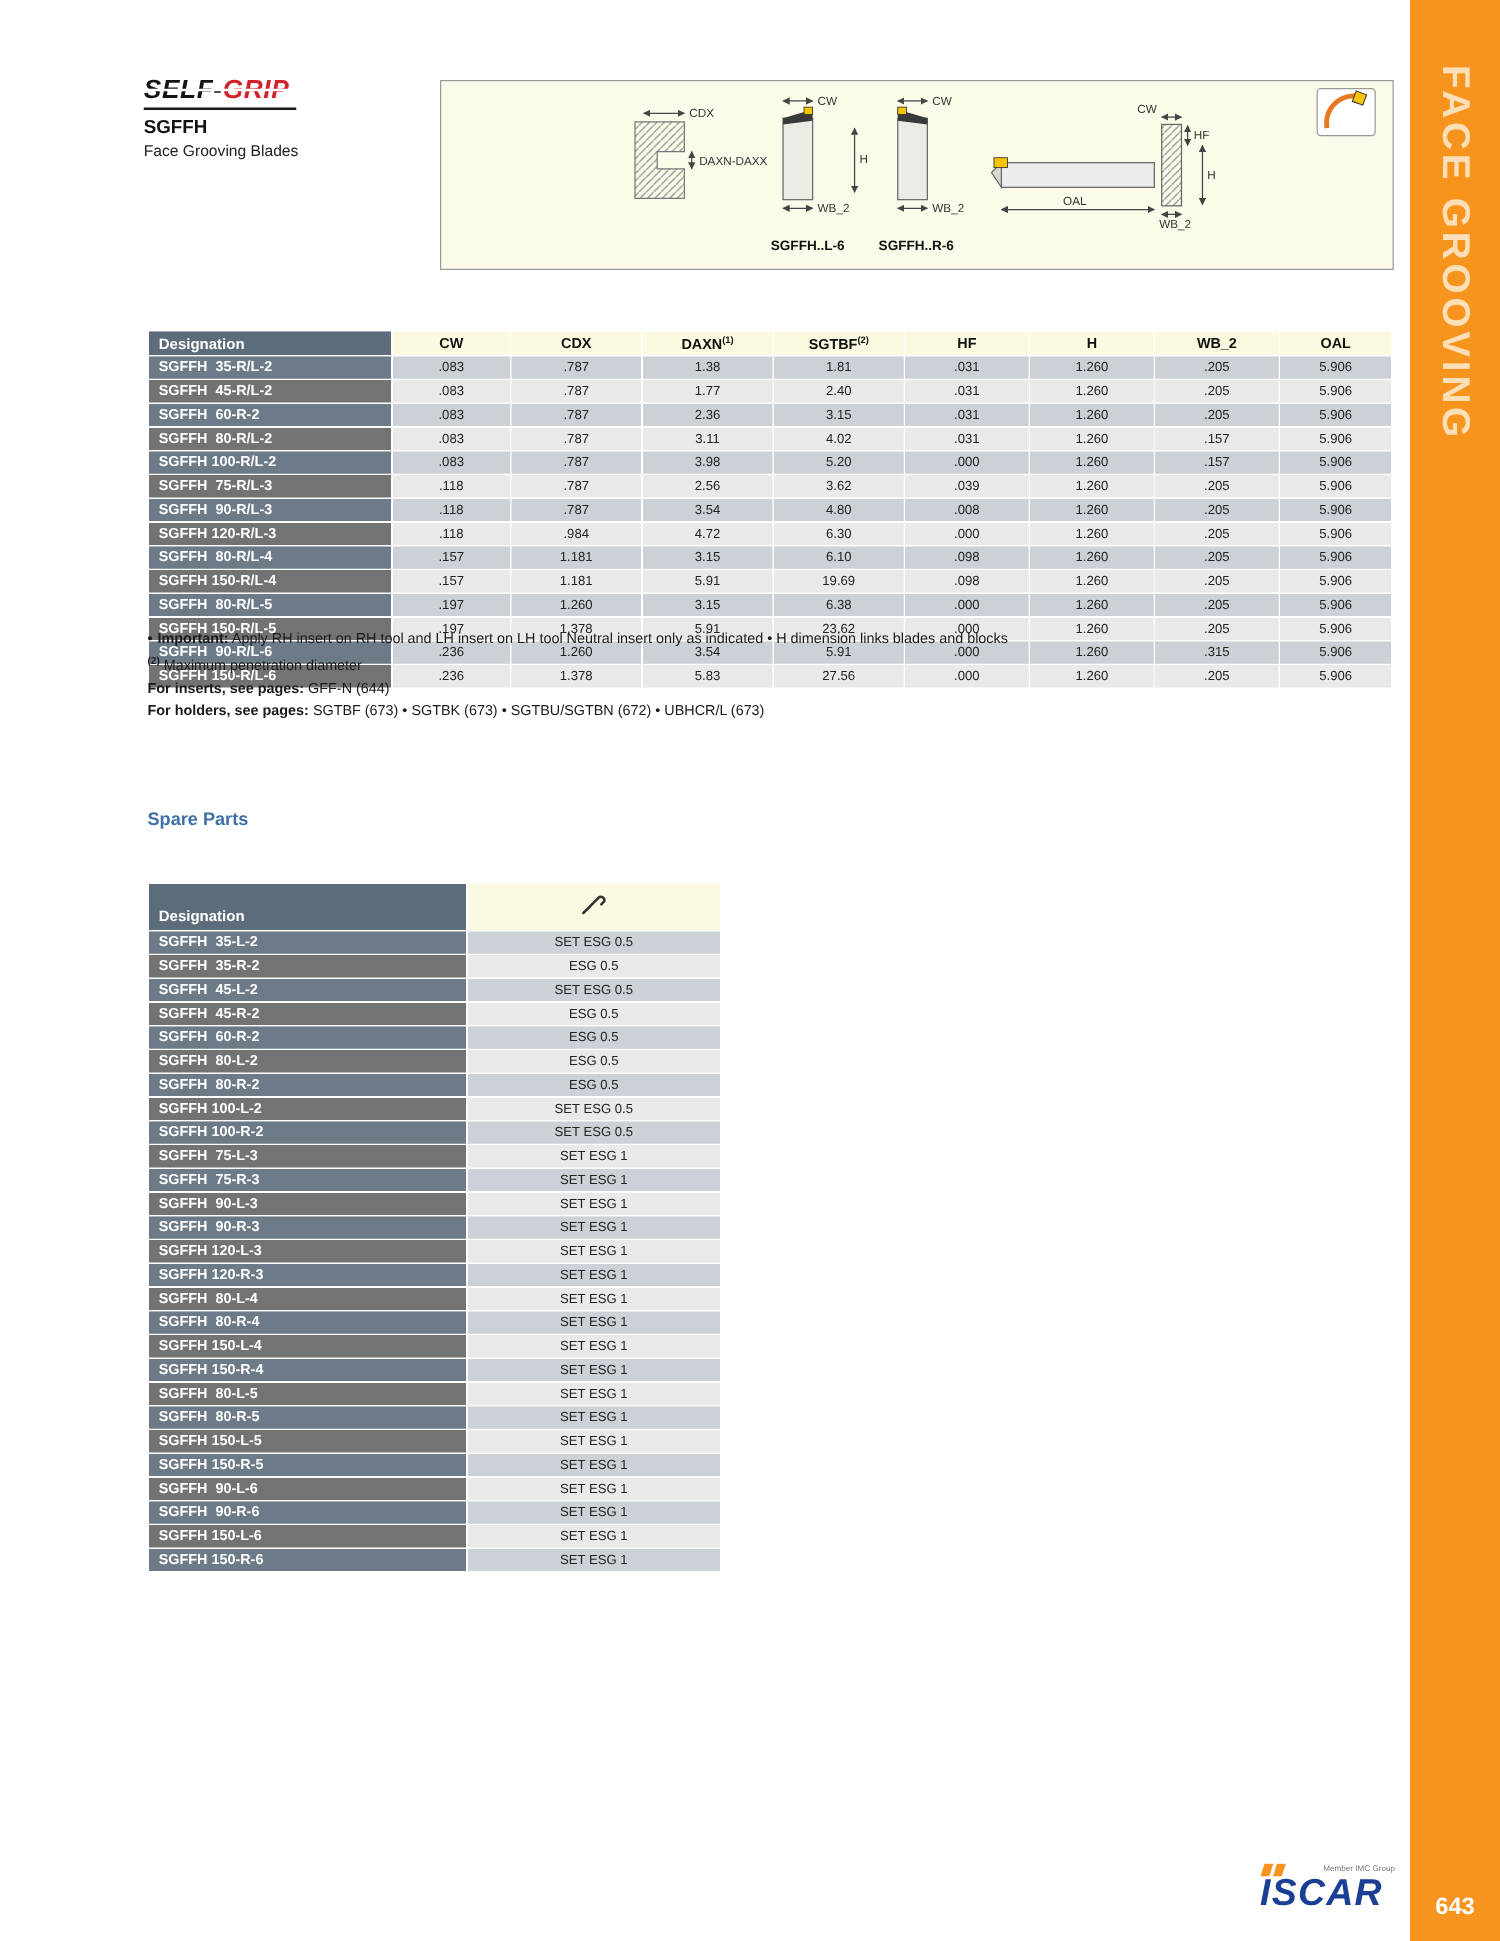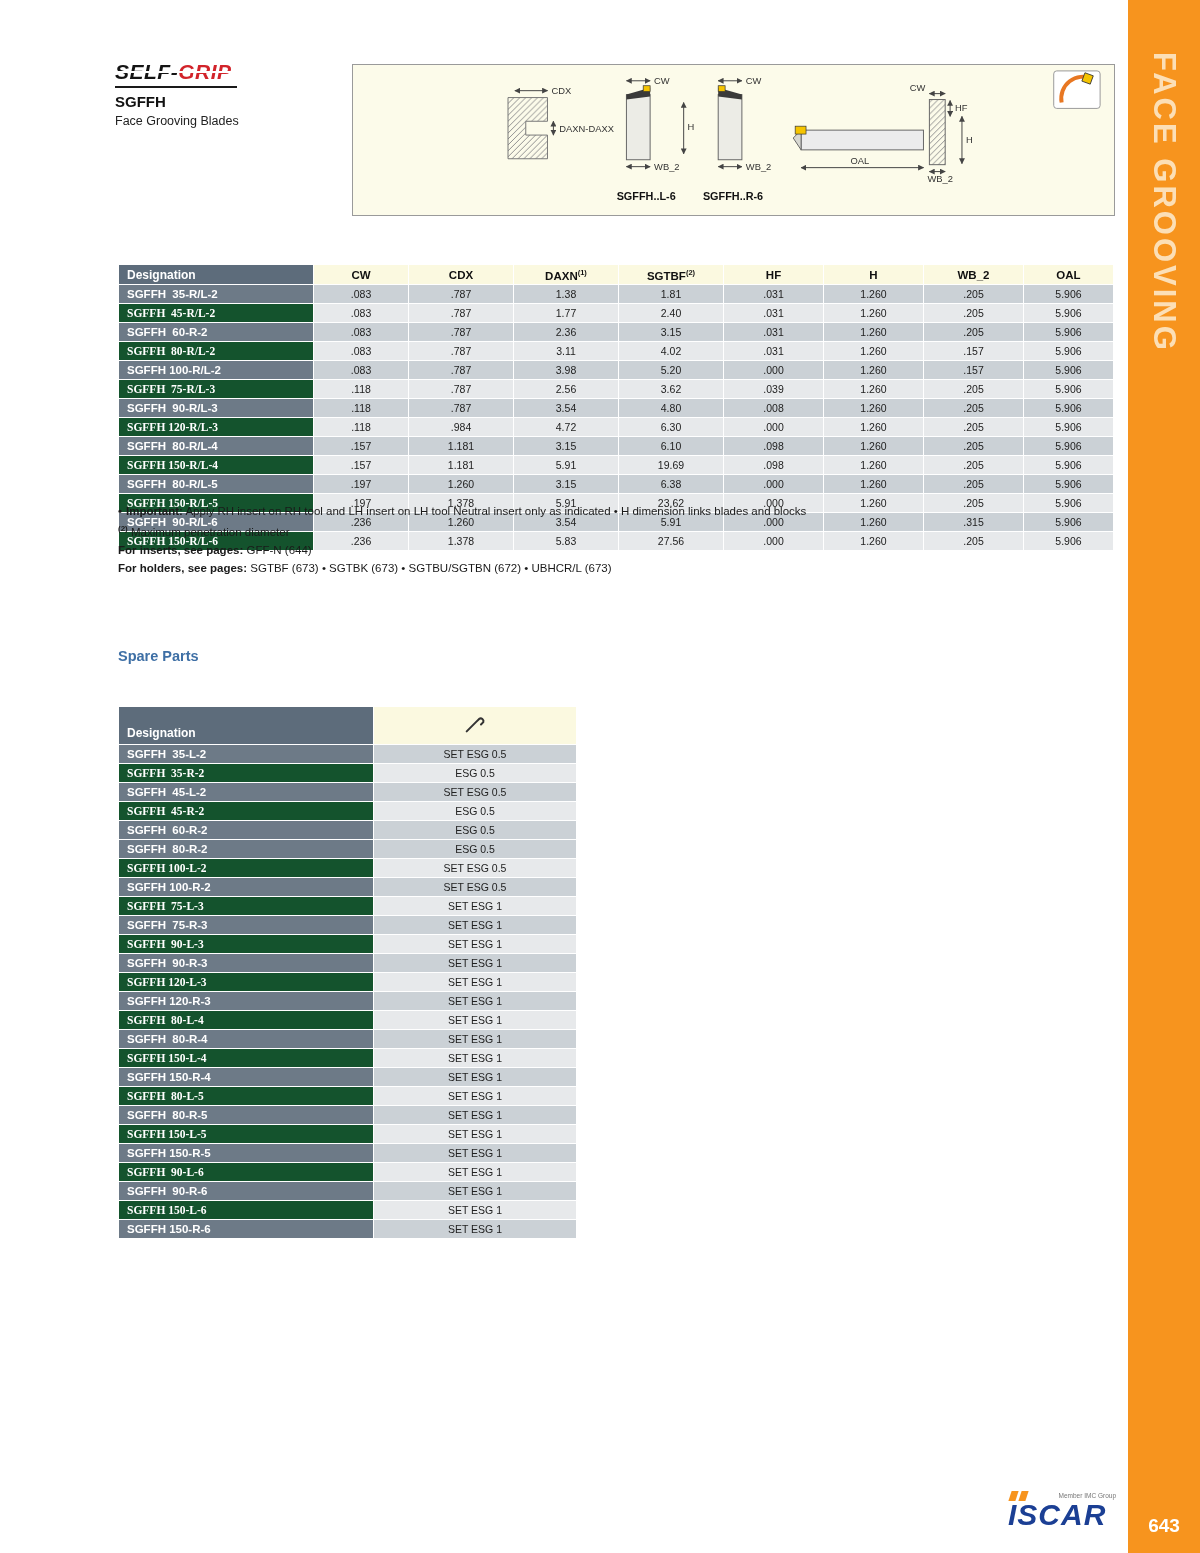--- a/index.html
+++ b/index.html
@@ -35,21 +35,21 @@
   table { border-collapse:collapse; table-layout:fixed;margin-top:36px; }
   th, td { border:1px solid #ffffff; padding:0; height:19px; overflow:hidden; }
   th.desig-h { background:#5D6C7B; color:#fff; text-align:left; padding-left:8px;
     font-size:12px; font-weight:bold; height:20px; }
   th.num-h { background:#FBF9E0; color:#111; text-align:center; font-size:11.5px; font-weight:bold; height:20px; }
   th.num-h sup { font-size:7.5px; }
   td.desig { color:#fff; font-weight:bold; text-align:left; padding-left:8px;
     font-size:11.5px; white-space:pre; }
   td.val { text-align:center; color:#222; font-size:10.5px; }
   tr.r-dark td.desig { background:#6D7A87; }
-  tr.r-light td.desig { background:#14532d;font-family:Liberation Serif, serif; }
+  tr.r-light td.desig { background:#737373; }
   tr.r-dark td.val { background:#CBD1D6; }
   tr.r-light td.val { background:#E7E9EB; }
 
   .main-table { position:absolute; left:118px; top:228px; width:995px; }
 
   
   .notes { position:absolute; left:118px; top:504px; width:1000px; font-size:11.5px; color:#1a1a1a; }
   .note { margin-bottom:4px; line-height:14px; }
   .note b { font-weight:bold; }
   .note sup { font-size:8px; font-weight:bold; }
@@ -375,20 +375,24 @@
           <td class="val">SET ESG 0.5</td>
         </tr>
         <tr class="r-light">
           <td class="desig">SGFFH  45-R-2</td>
           <td class="val">ESG 0.5</td>
         </tr>
         <tr class="r-dark">
           <td class="desig">SGFFH  60-R-2</td>
           <td class="val">ESG 0.5</td>
         </tr>
+        <tr class="r-light">
+          <td class="desig">SGFFH  80-L-2</td>
+          <td class="val">ESG 0.5</td>
+        </tr>
         <tr class="r-dark">
           <td class="desig">SGFFH  80-R-2</td>
           <td class="val">ESG 0.5</td>
         </tr>
         <tr class="r-light">
           <td class="desig">SGFFH 100-L-2</td>
           <td class="val">SET ESG 0.5</td>
         </tr>
         <tr class="r-dark">
           <td class="desig">SGFFH 100-R-2</td>

